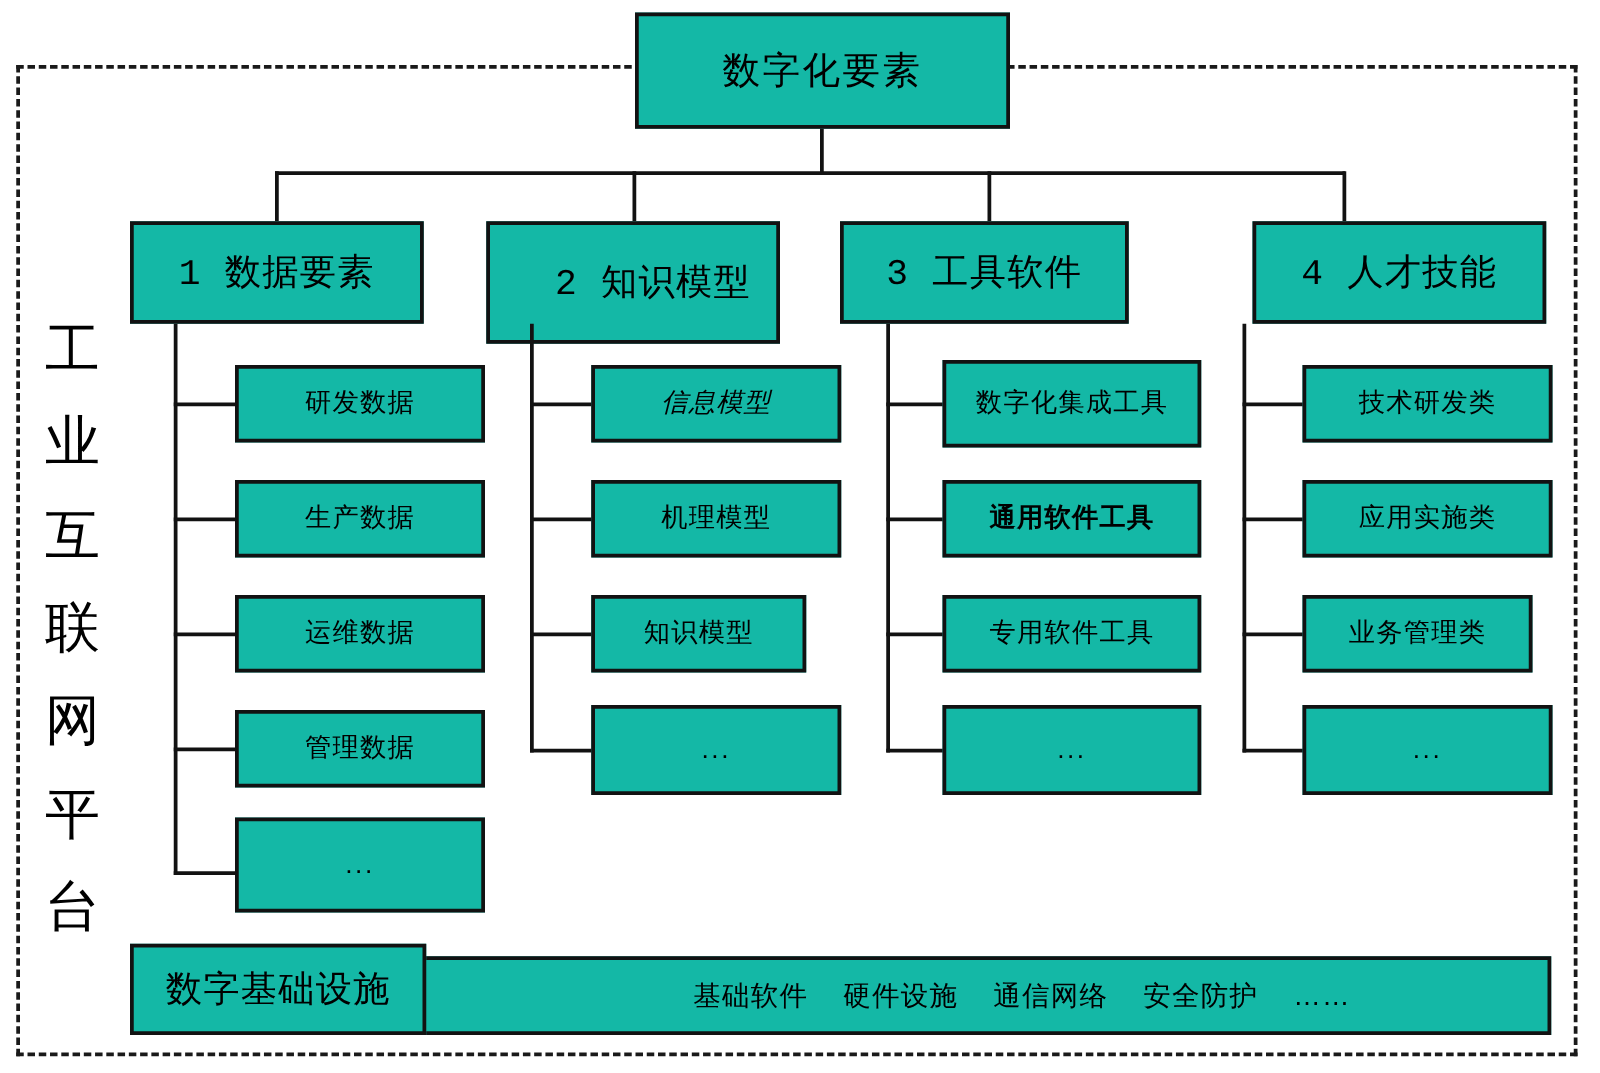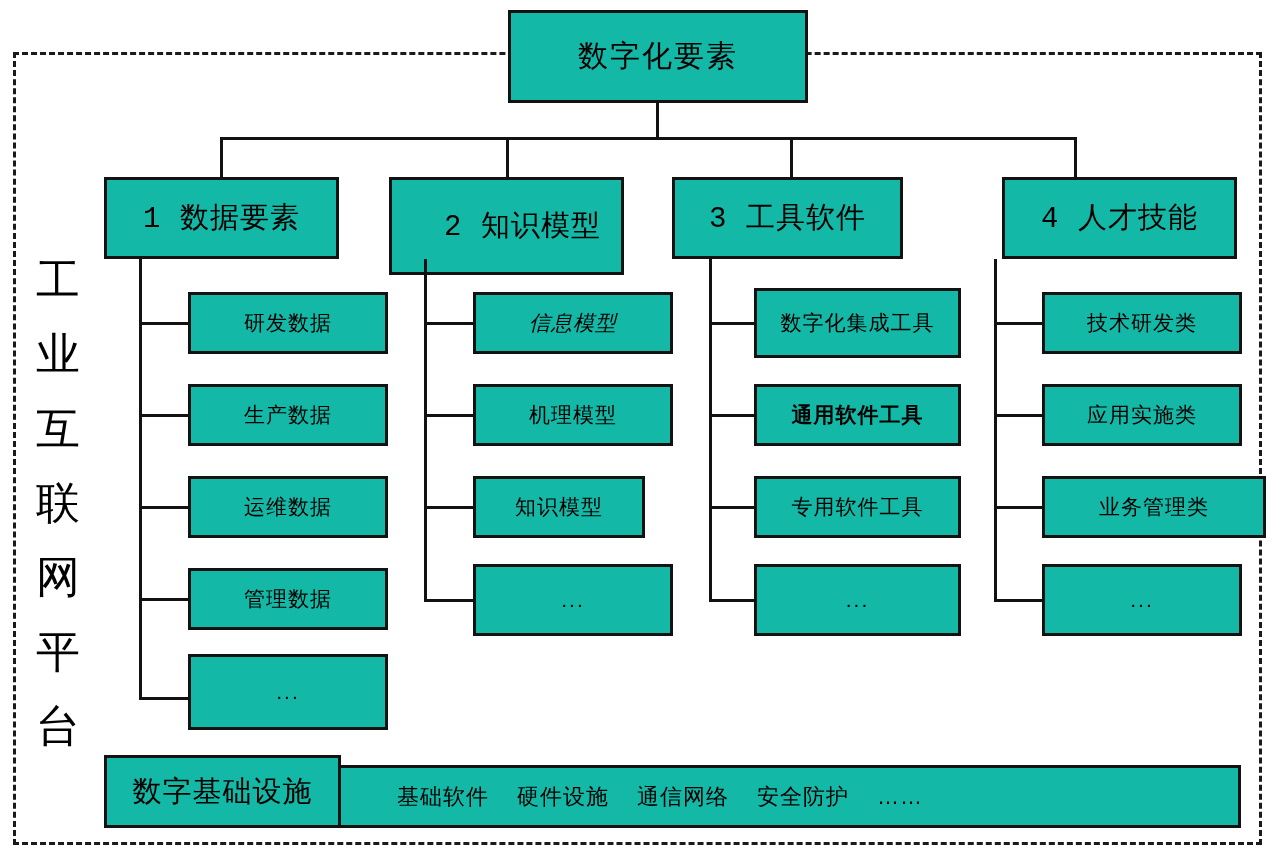--- a/index.html
+++ b/index.html
@@ -79,21 +79,21 @@
     letter-spacing: 2px;
   }
   .box-infra-label {
     font-size: 29px;
     letter-spacing: 1px;
     z-index: 3;
   }
   .box-infra-bar {
     font-size: 22px;
     letter-spacing: 1px;
-    justify-content: flex-start;
+    justify-content: center;
     z-index: 1;
   }
   .infra-items {
     display: flex;
     flex-direction: row;
     align-items: center;
     gap: 28px;
     margin-left: 290px;
   }
   .infra-items span {
@@ -181,21 +181,21 @@
   <div class="box box-cat" style="left:1002px; top:177px; width:235px; height:82px;">4 人才技能</div>
 
   <div class="ln-v" style="left:994px; top:259px; height:343px;"></div>
   <div class="ln-h" style="left:994px; top:322px; width:49px;"></div>
   <div class="ln-h" style="left:994px; top:414px; width:49px;"></div>
   <div class="ln-h" style="left:994px; top:506px; width:49px;"></div>
   <div class="ln-h" style="left:994px; top:599px; width:49px;"></div>
 
   <div class="box box-leaf" style="left:1042px; top:292px; width:200px; height:62px;">技术研发类</div>
   <div class="box box-leaf" style="left:1042px; top:384px; width:200px; height:62px;">应用实施类</div>
-  <div class="box box-leaf" style="left:1042px; top:476px; width:224px; height:62px;">业务管理类</div>
+  <div class="box box-leaf" style="left:1042px; top:476px; width:184px; height:62px;">业务管理类</div>
   <div class="box box-leaf ellipsis" style="left:1042px; top:564px; width:200px; height:72px;">...</div>
 
   <div class="box box-infra-bar" style="left:104px; top:765px; width:1137px; height:63px;">
     <div class="infra-items">
       <span>基础软件</span>
       <span>硬件设施</span>
       <span>通信网络</span>
       <span>安全防护</span>
       <span>……</span>
     </div>

